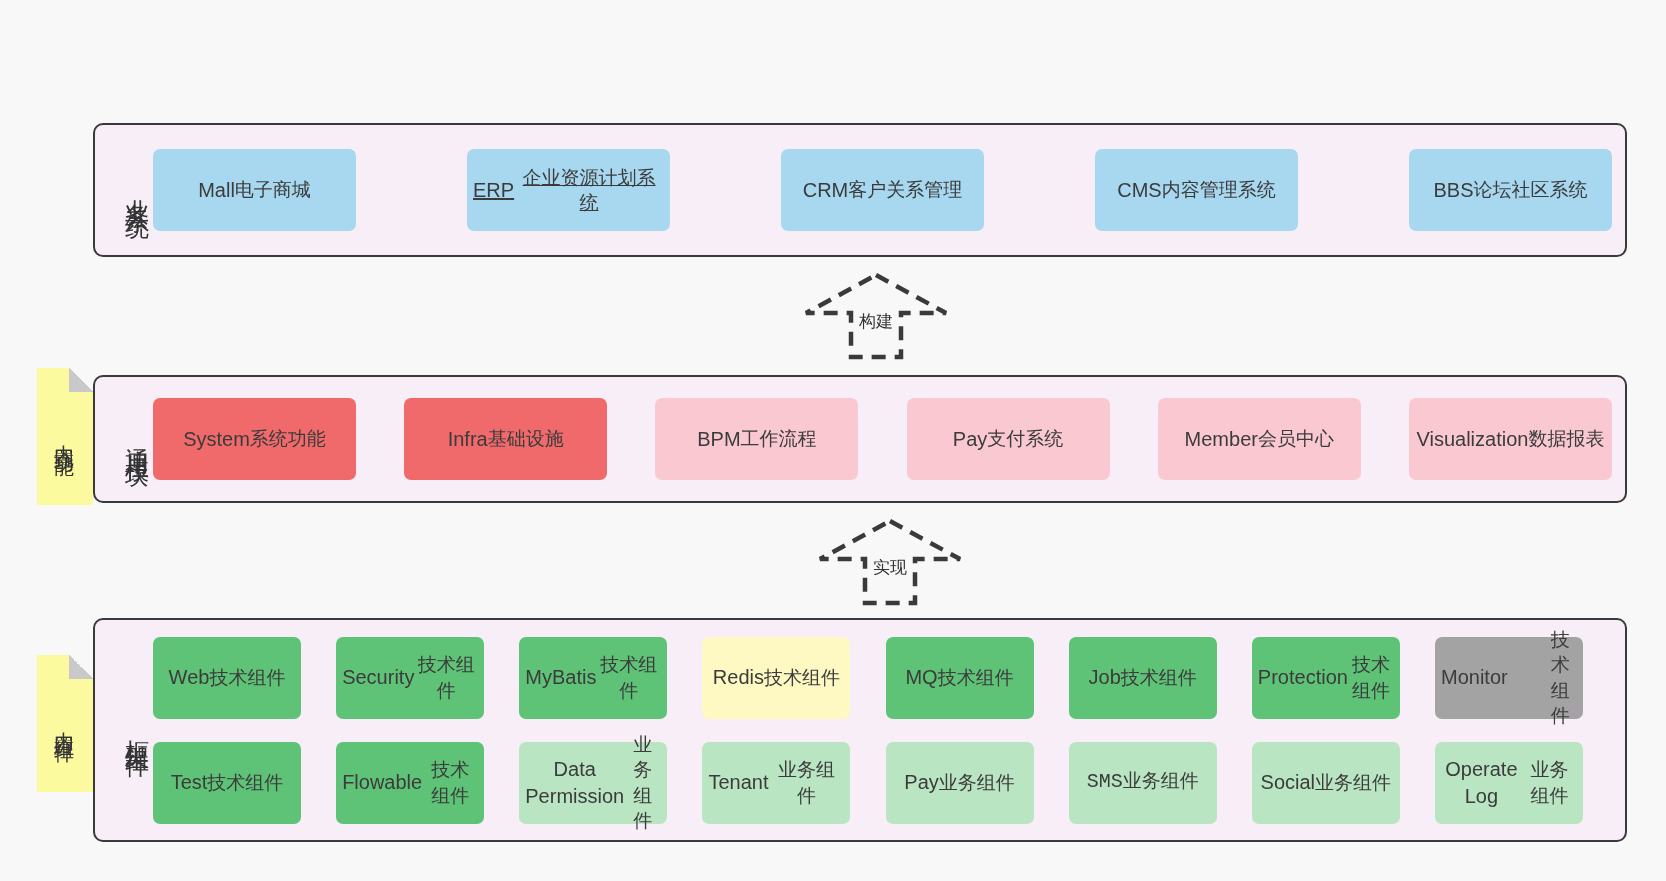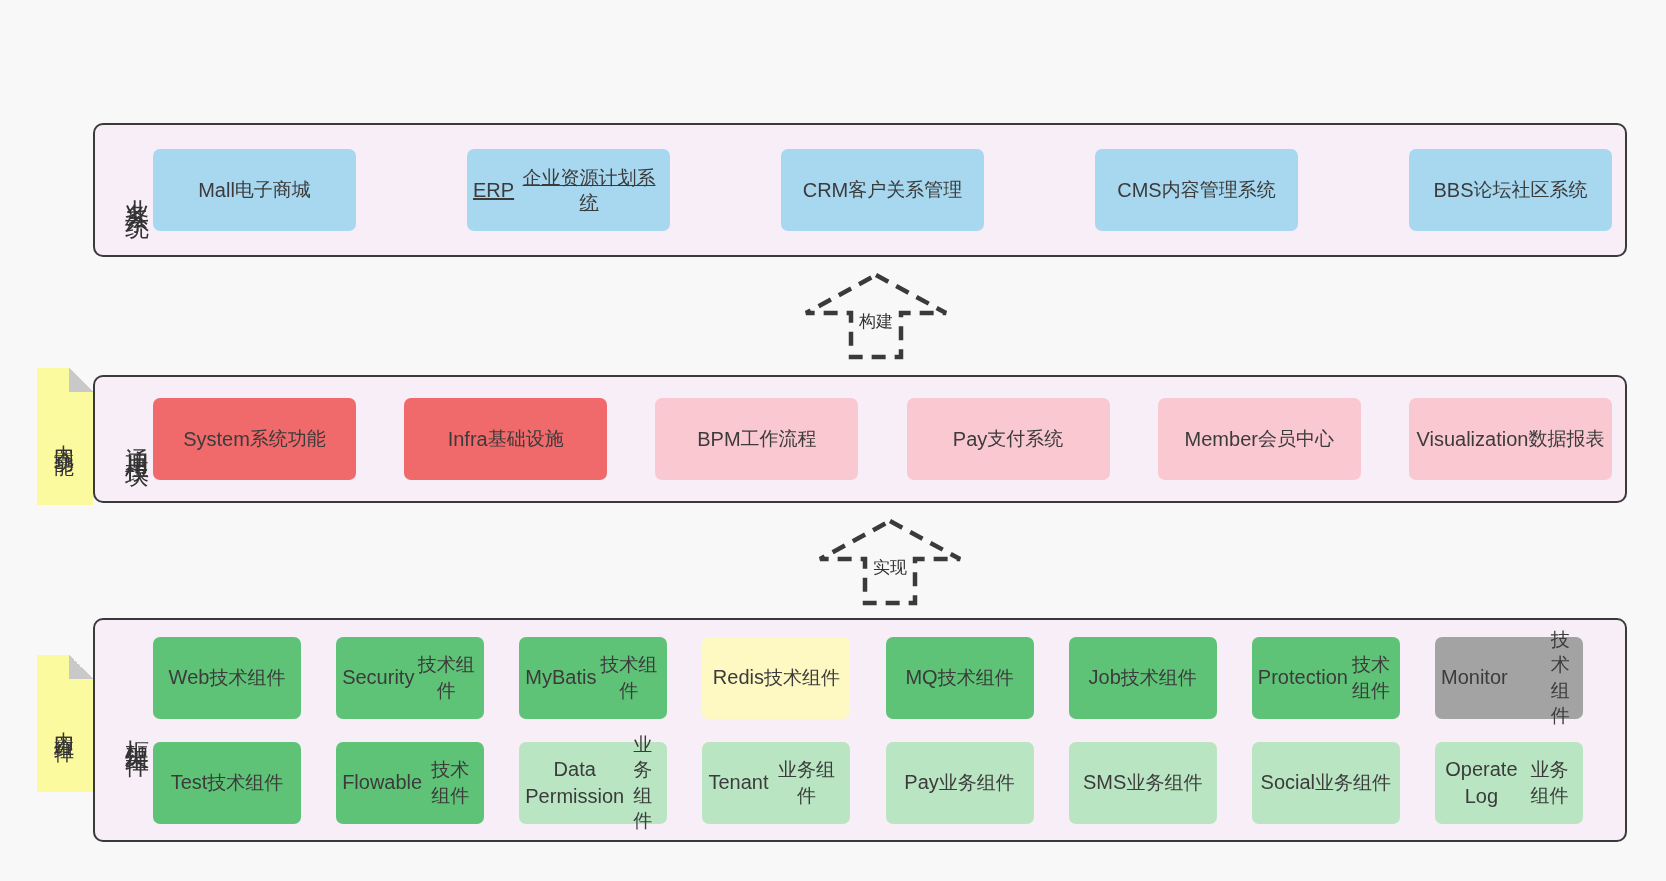--- a/index.html
+++ b/index.html
@@ -210,21 +210,21 @@
             <div class="box-desc">业务组件</div>
           </div>
           <div class="box" style="background: rgb(185, 229, 194);">
             <div class="box-name">Tenant</div>
             <div class="box-desc">业务组件</div>
           </div>
           <div class="box" style="background: rgb(185, 229, 194);">
             <div class="box-name">Pay</div>
             <div class="box-desc">业务组件</div>
           </div>
-          <div class="box" style="background: rgb(185, 229, 194);">
+          <div class="box" style="background: rgb(185, 229, 194); font-family: Liberation Mono, monospace;">
             <div class="box-name">SMS</div>
             <div class="box-desc">业务组件</div>
           </div>
           <div class="box" style="background: rgb(185, 229, 194);">
             <div class="box-name">Social</div>
             <div class="box-desc">业务组件</div>
           </div>
           <div class="box" style="background: rgb(185, 229, 194);">
             <div class="box-name">Operate Log</div>
             <div class="box-desc">业务组件</div>

